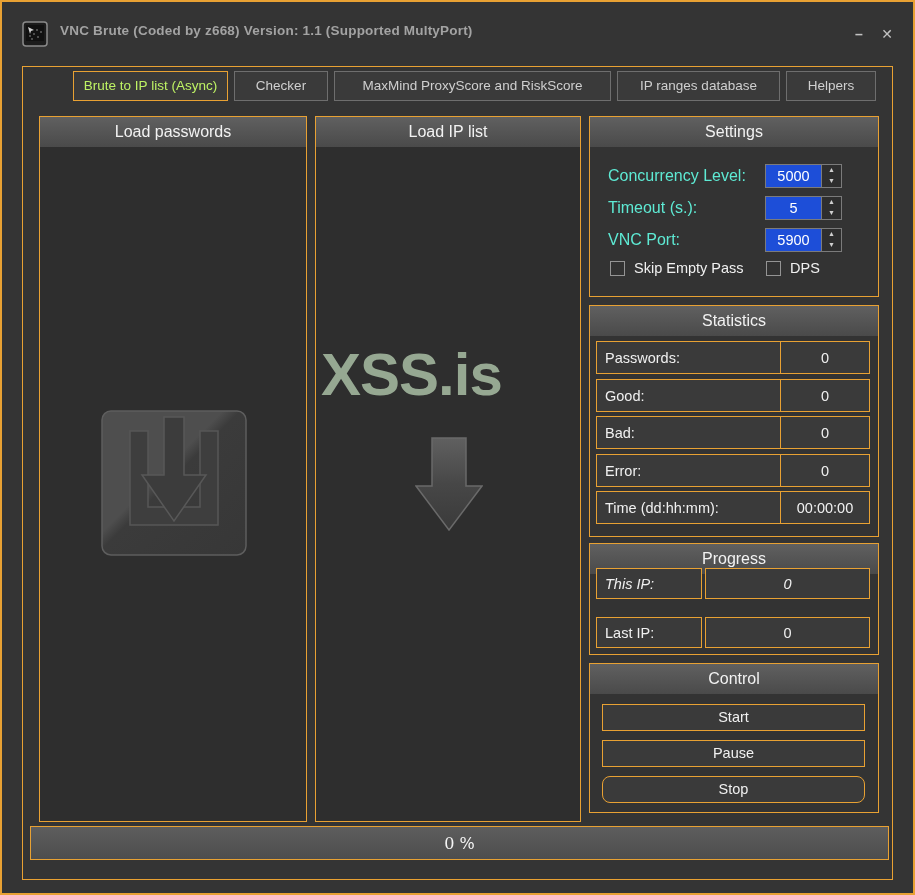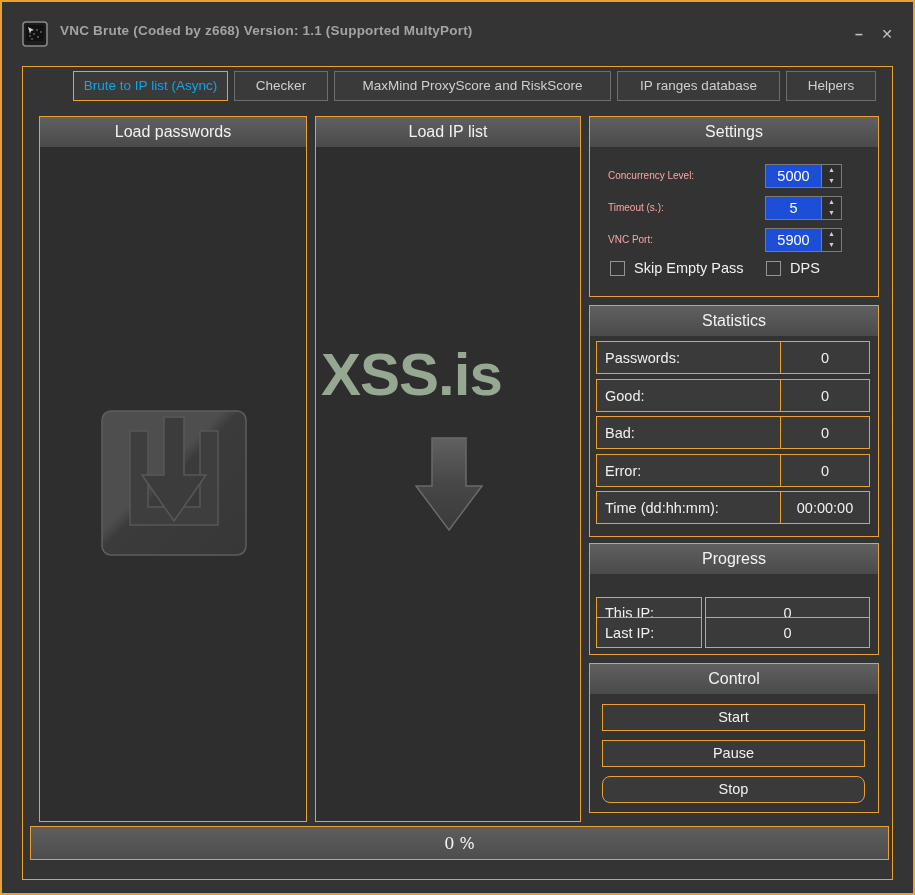--- a/index.html
+++ b/index.html
@@ -36,42 +36,42 @@
   .tab {
     height:30px; background:#3a3a3a; border:1px solid #6e6e6e; color:#cfcfcf;
     font-size:13.5px; text-align:center; line-height:28px; font-family:inherit;
     white-space:nowrap; overflow:hidden;
   }
   .tab:nth-child(1){ width:155px; }
   .tab:nth-child(2){ width:94px; }
   .tab:nth-child(3){ width:277px; }
   .tab:nth-child(4){ width:163px; }
   .tab:nth-child(5){ width:90px; }
-  .tab.active { border-color:#e8a133; color:#0ea5e9; }
+  .tab.active { border-color:#e8a133; color:#bef264; }
 
   
   .panel, .gbox { position:absolute; border:1px solid #e8a133; background:#333; }
   .panel { background:#2e2e2e; }
   .hdr {
     height:30px; line-height:30px; text-align:center; color:#f2f2f2; font-size:16px;
     background:linear-gradient(#606060,#4a4a4a);
   }
   .panel-body { position:relative; width:100%; height:calc(100% - 30px); }
 
   .panel.left   { left:16px;  top:49px; width:268px; height:706px; }
   .panel.middle { left:292px; top:49px; width:266px; height:706px; }
 
   .gbox.settings { left:566px; top:49px;  width:290px; height:181px; }
   .gbox.stats    { left:566px; top:238px; width:290px; height:232px; }
   .gbox.prog     { left:566px; top:476px; width:290px; height:112px; }
   .gbox.ctrl     { left:566px; top:596px; width:290px; height:150px; }
 
   
   .set-row { position:absolute; left:0; width:100%; height:24px; }
-  .set-row .lbl { position:absolute; left:18px; top:0; line-height:24px; font-size:10px; color:#fca5a5; }
+  .set-row .lbl { position:absolute; left:18px; top:0; line-height:24px; font-size:16px; color:#5eead4; }
   .spinner {
     position:absolute; left:175px; top:0; width:77px; height:24px;
     border:1px solid #7b7b7b; display:flex; background:#1d4ed8;
   }
   .spinner input {
     flex:1; width:52px; background:transparent; border:none; outline:none;
     color:#fff; font-size:14.5px; text-align:center; font-family:inherit;
   }
   .spin-arrows { width:20px; border-left:1px solid #7b7b7b; display:flex; flex-direction:column; background:#2e2e2e; }
   .spin-btn { flex:1; font-size:7px; line-height:10px; text-align:center; color:#cfcfcf; cursor:default; }
@@ -94,21 +94,21 @@
 
   .stats .cell { height:33px; }
   .stats .lblc { left:6px;  width:200px; }
   .stats .valc { left:190px; width:90px; }
   .stats .r0 { top:35px; } .stats .r1 { top:73px; } .stats .r2 { top:110px; }
   .stats .r3 { top:148px; } .stats .r4 { top:185px; }
 
   .prog .cell { height:31px; }
   .prog .lblc { left:6px;  width:106px; }
   .prog .valc { left:115px; width:165px; }
-  .prog .r0 { top:53px; } .prog .r1 { top:73px; }
+  .prog .r0 { top:24px;font-style:italic; } .prog .r1 { top:73px; }
 
   
   .ctrl-btn {
     position:absolute; left:12px; width:263px; height:27px;
     background:#3a3a3a; border:1px solid #e8a133; color:#f0f0f0;
     font-size:14.5px; text-align:center; line-height:25px; font-family:inherit;
   }
   .ctrl .b0 { top:40px; } .ctrl .b1 { top:76px; } .ctrl .b2 { top:112px;border-radius:8px; }
 
   

